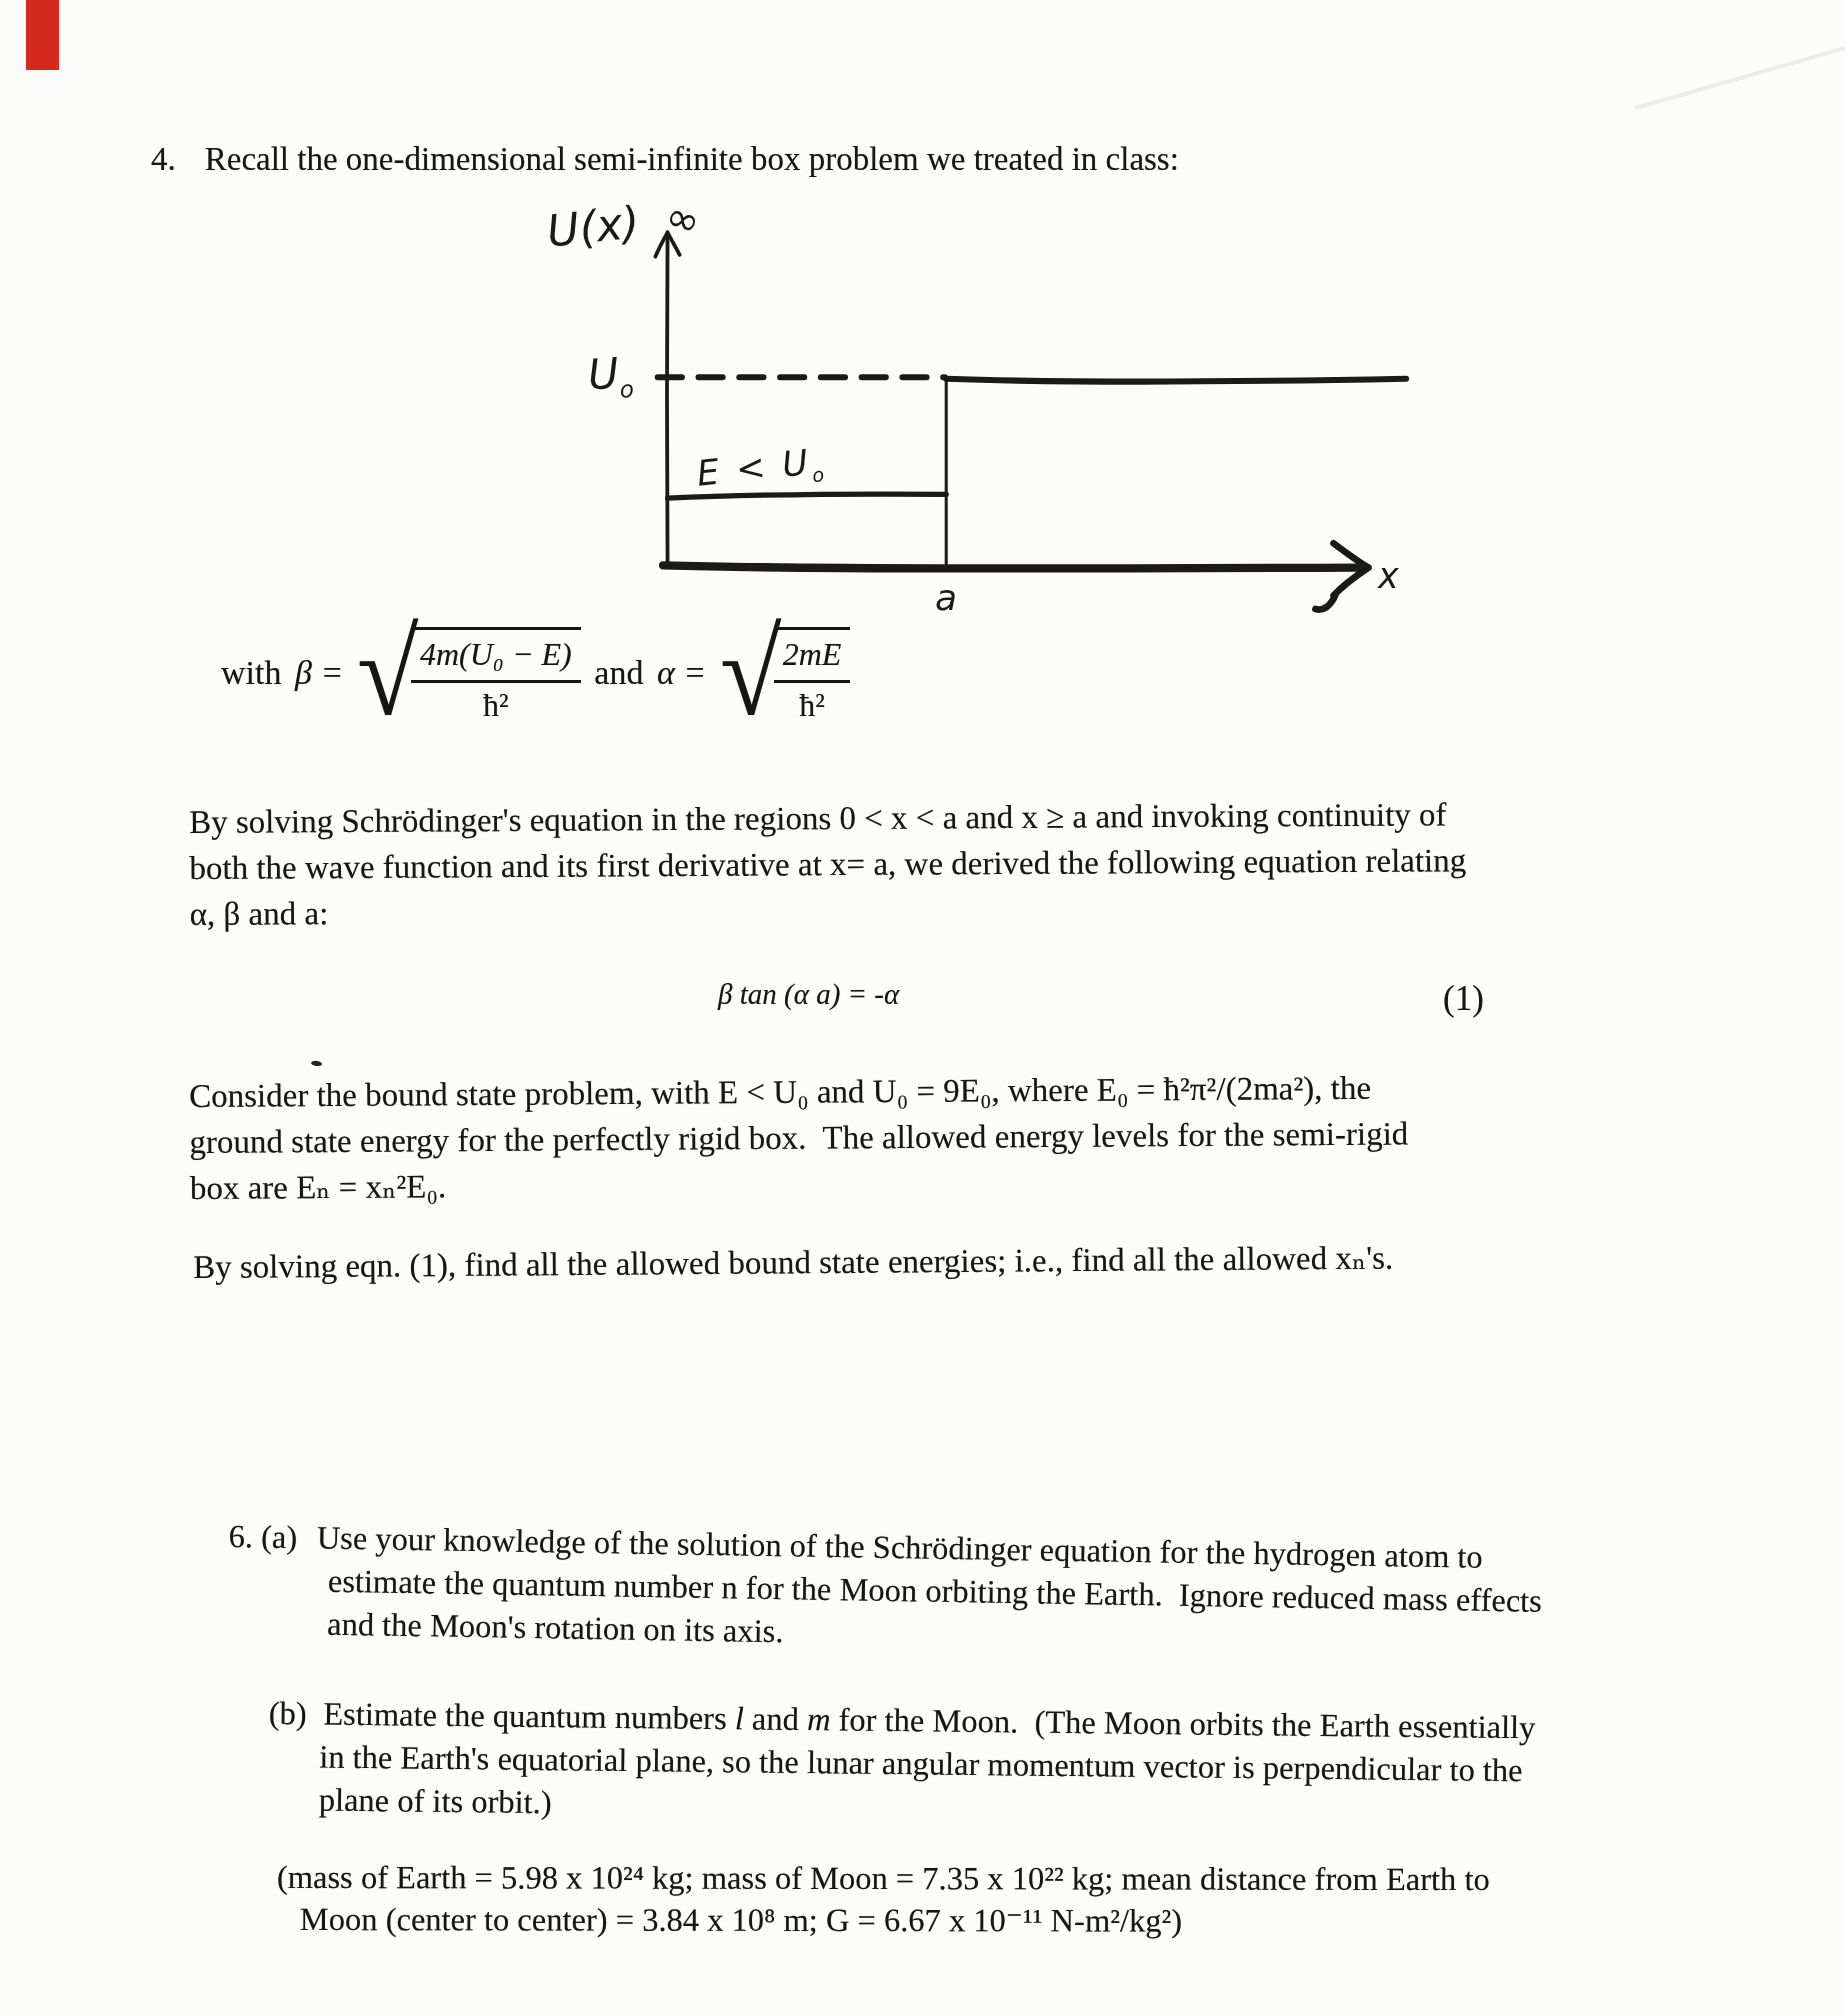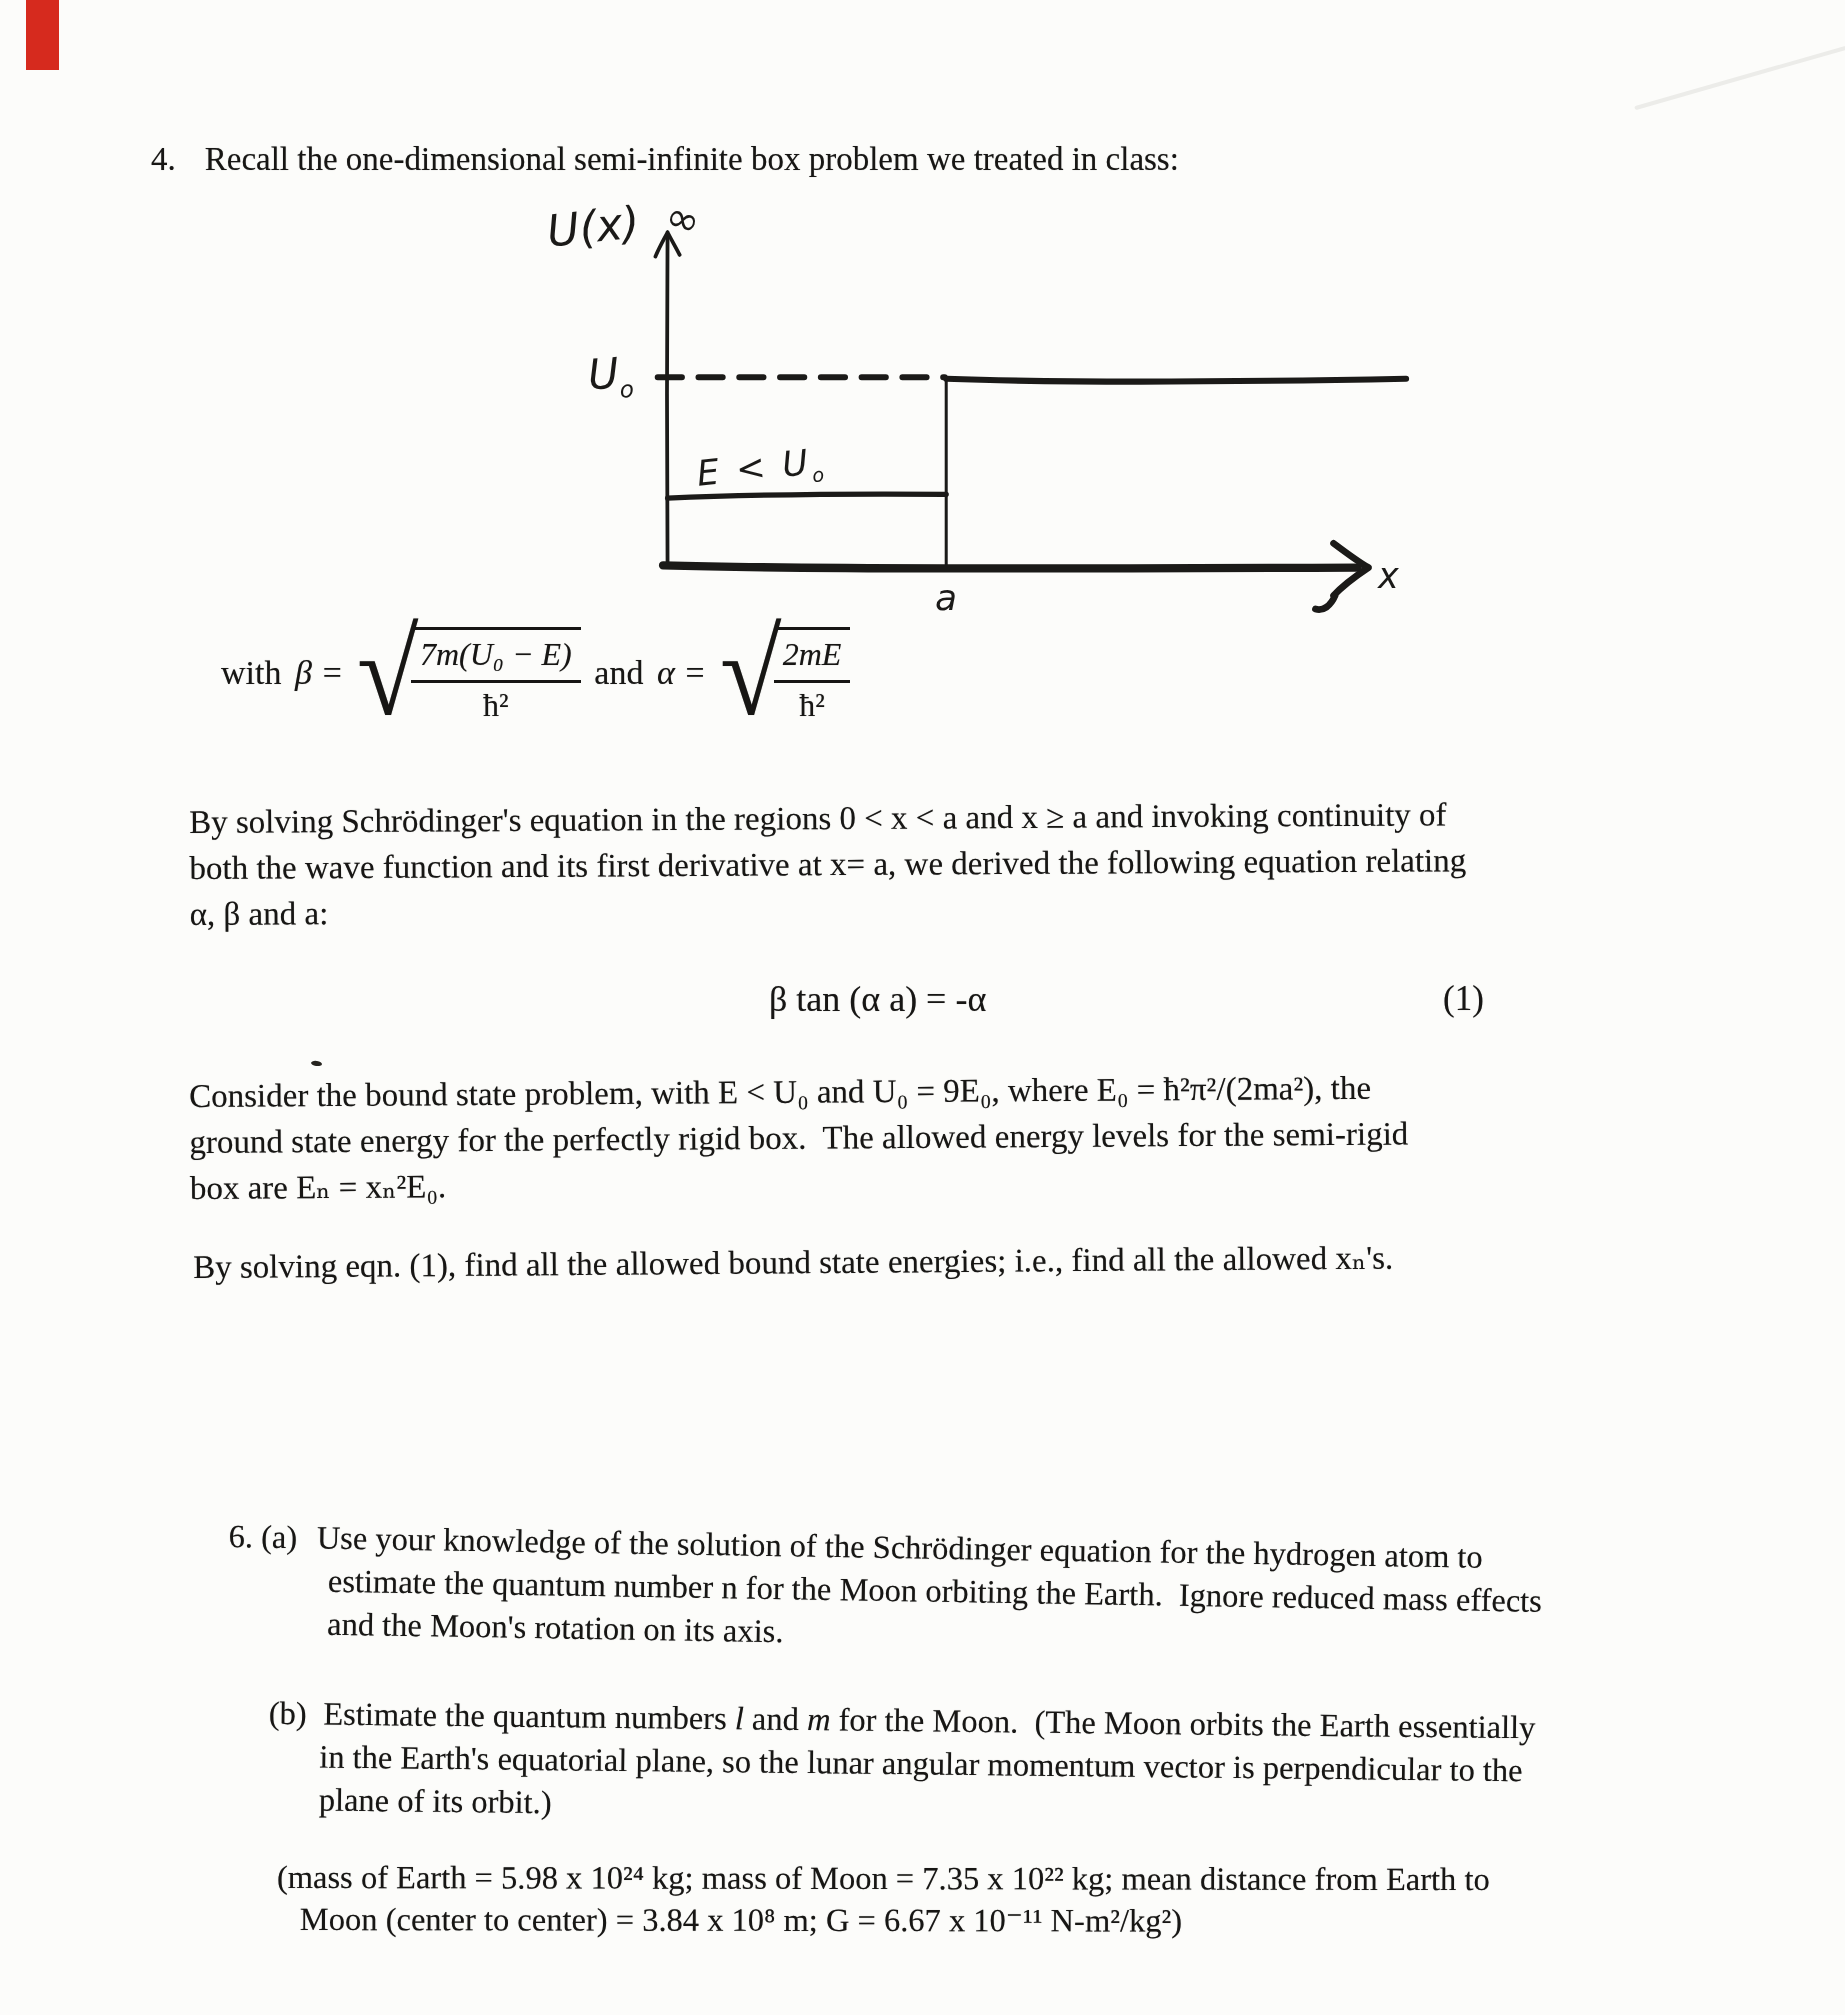--- a/index.html
+++ b/index.html
@@ -45,21 +45,21 @@
   .math{font-style:italic;}
   .sqrt{display:inline-flex;align-items:center;}
   .rad{font-size:112px;line-height:.8;margin-right:-7.6px;transform:scaleY(1.08);font-style:normal;}
   .frac{display:inline-flex;flex-direction:column;align-items:center;
         border-top:3.8px solid #171614;margin-top:3px;}
   .fnum{font-size:32px;line-height:1.15;padding:6px 9px 7.6px;border-bottom:3px solid #171614;font-style:italic;white-space:pre;}
   .fden{font-size:32px;line-height:1.05;padding-top:6px;}
 
   
   #derivation{left:189px;top:799px;transform:rotate(-0.35deg);}
-  #eq1{left:769px;top:978px;font-size:36px;white-space:pre;}
+  #eq1{left:718px;top:978px;font-size:29px;font-style:italic;white-space:pre;}
   #eq1-tag{left:1443px;top:979px;font-size:35px;}
   #bound-state{left:189px;top:1073px;transform:rotate(-0.4deg);}
   #task-line{left:193px;top:1247px;font-size:33px;transform:rotate(-0.45deg);white-space:pre;}
 
   
   #p6a{left:229px;top:1515px;transform:rotate(0.95deg);}
   #p6a .first{display:flex;}
   #p6a .lead{margin-right:19.6px;}
   #p6a .cont{padding-left:100px;}
   #p6b{left:269px;top:1692px;transform:rotate(0.65deg);}
@@ -111,21 +111,21 @@
   <div id="lbl-e" class="abs hand"><span>E &lt; U</span><span class="sub">o</span></div>
   <div id="lbl-a" class="abs hand">a</div>
   <div id="lbl-x" class="abs hand">x</div>
 
   <div id="beta-eq" class="abs txtblur">
     <span>with</span>
     <span class="math">β =</span>
     <span class="sqrt">
       <span class="rad">√</span>
       <span class="frac">
-        <span class="fnum">7m(U₀ − E)</span>
+        <span class="fnum">4m(U₀ − E)</span>
         <span class="fden">ħ²</span>
       </span>
     </span>
     <span>and</span>
     <span class="math">α =</span>
     <span class="sqrt">
       <span class="rad">√</span>
       <span class="frac">
         <span class="fnum">2mE</span>
         <span class="fden">ħ²</span>

